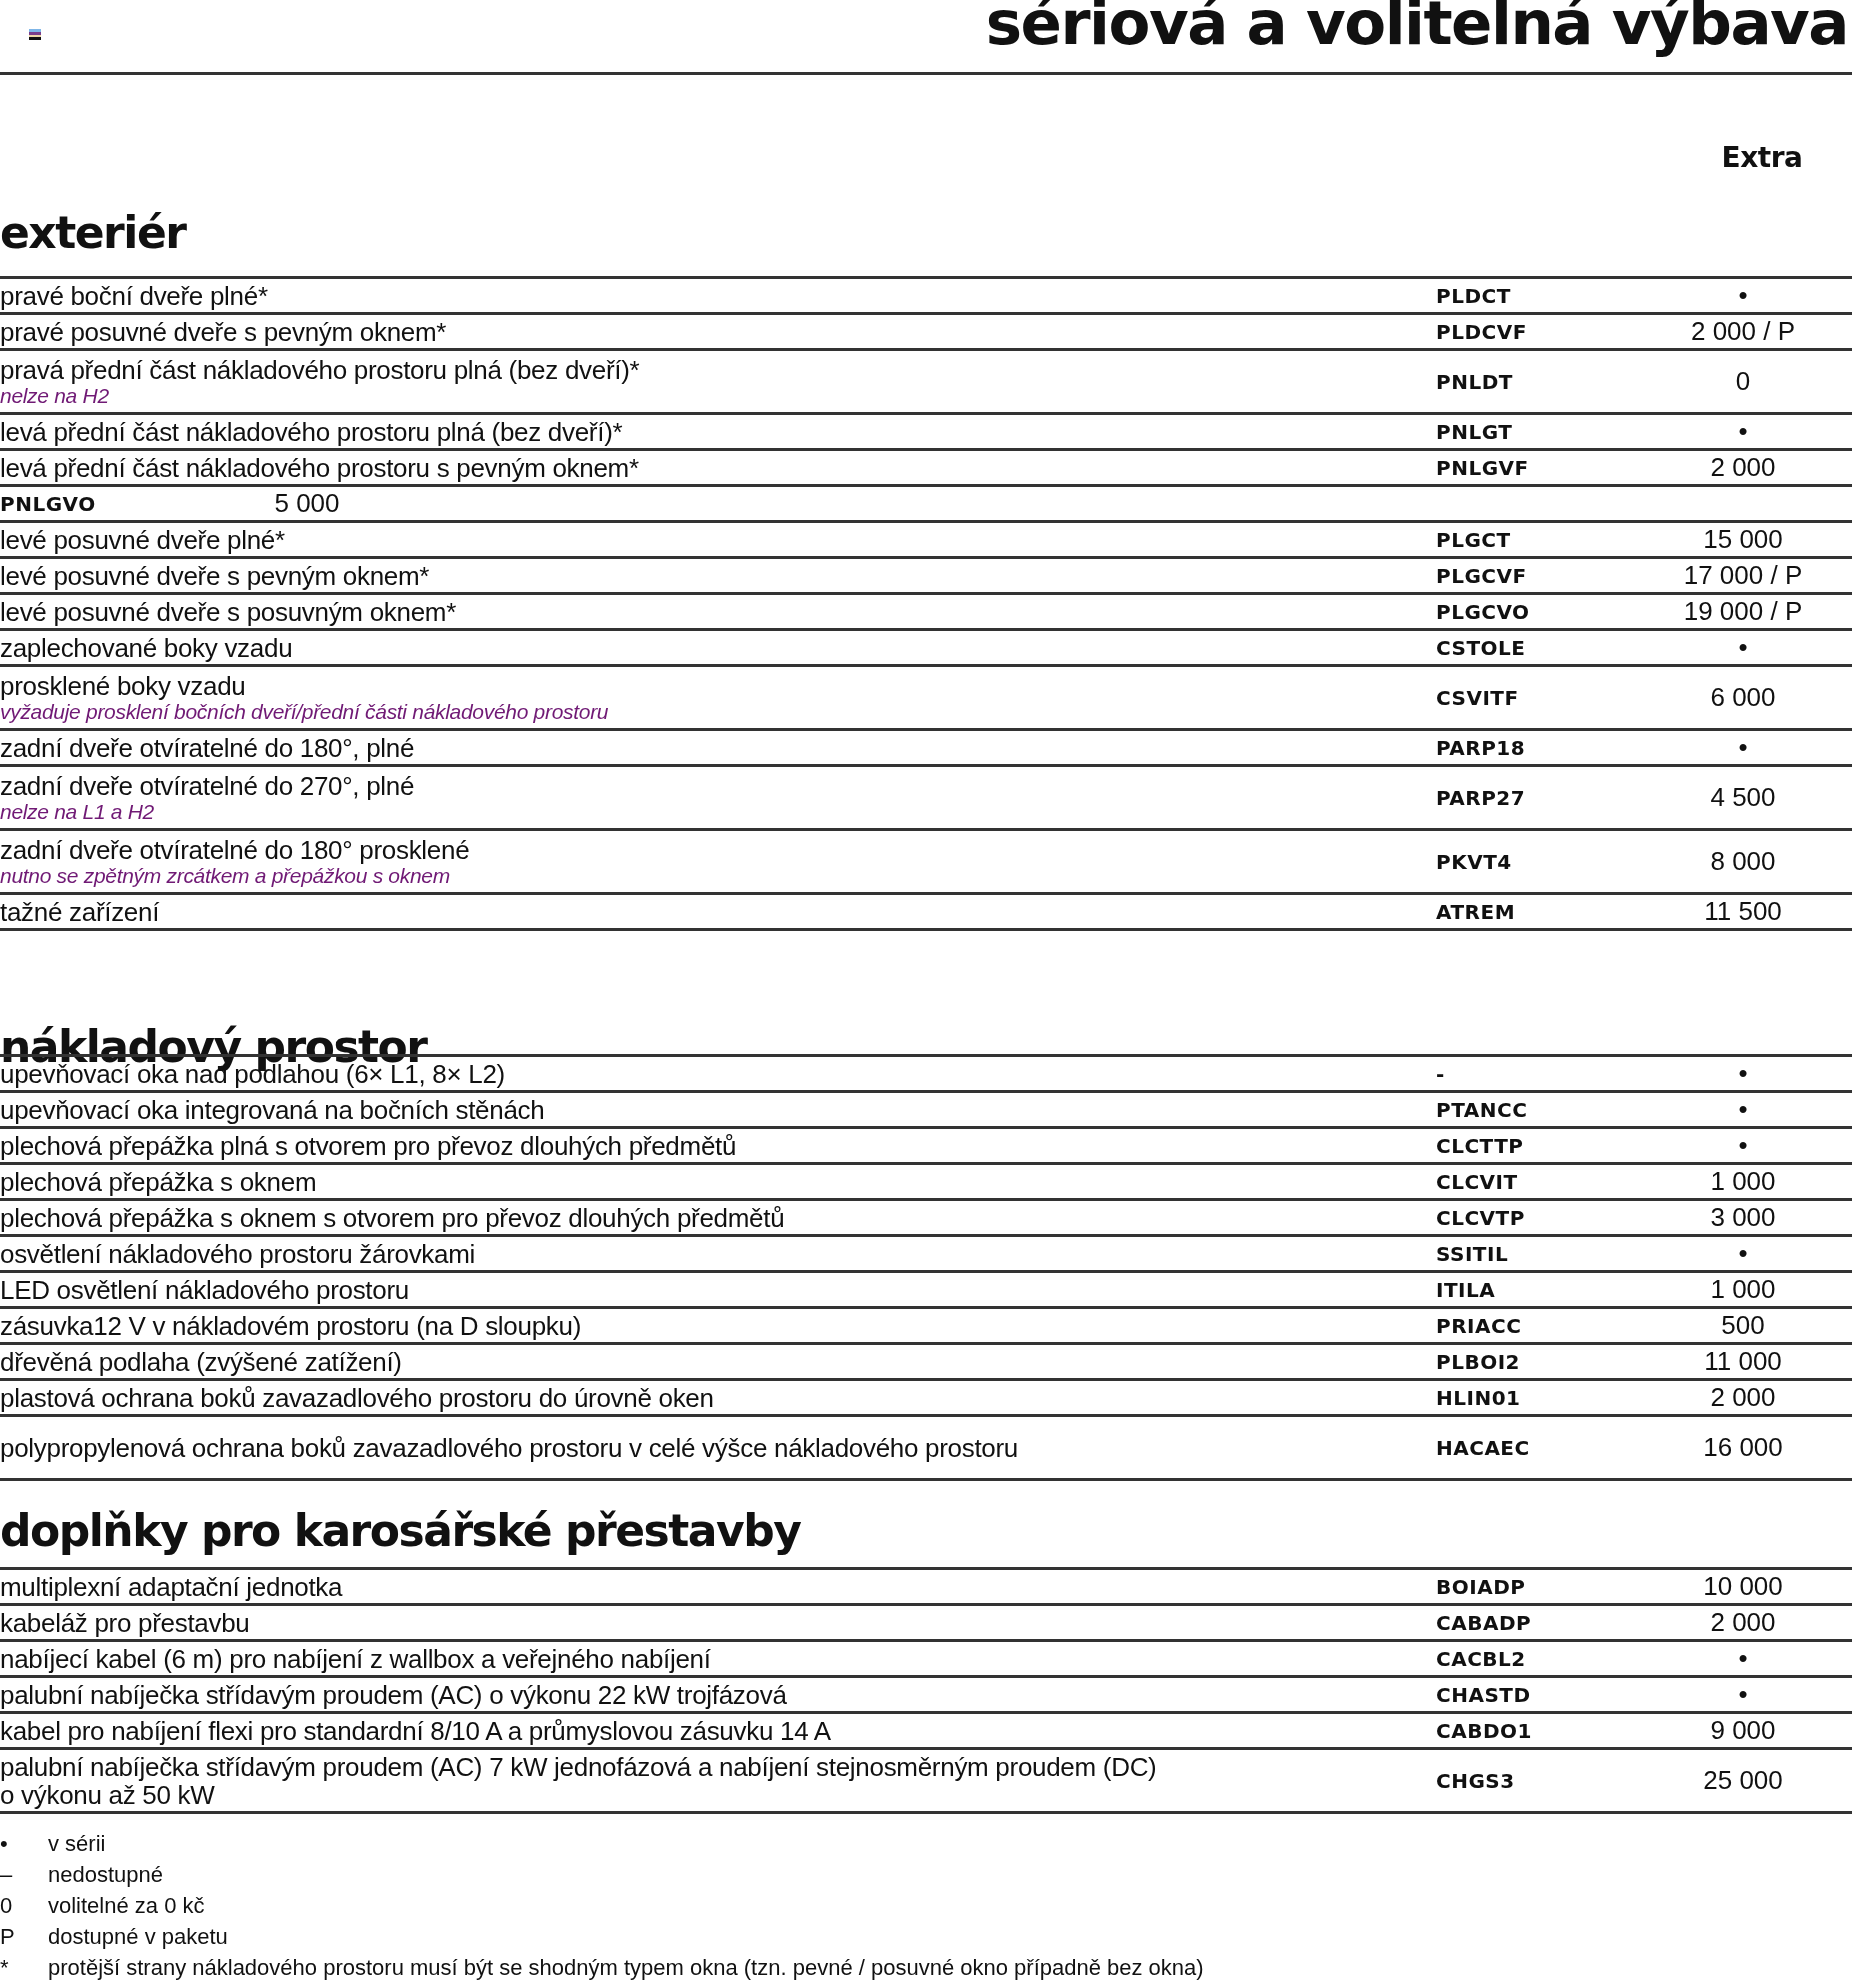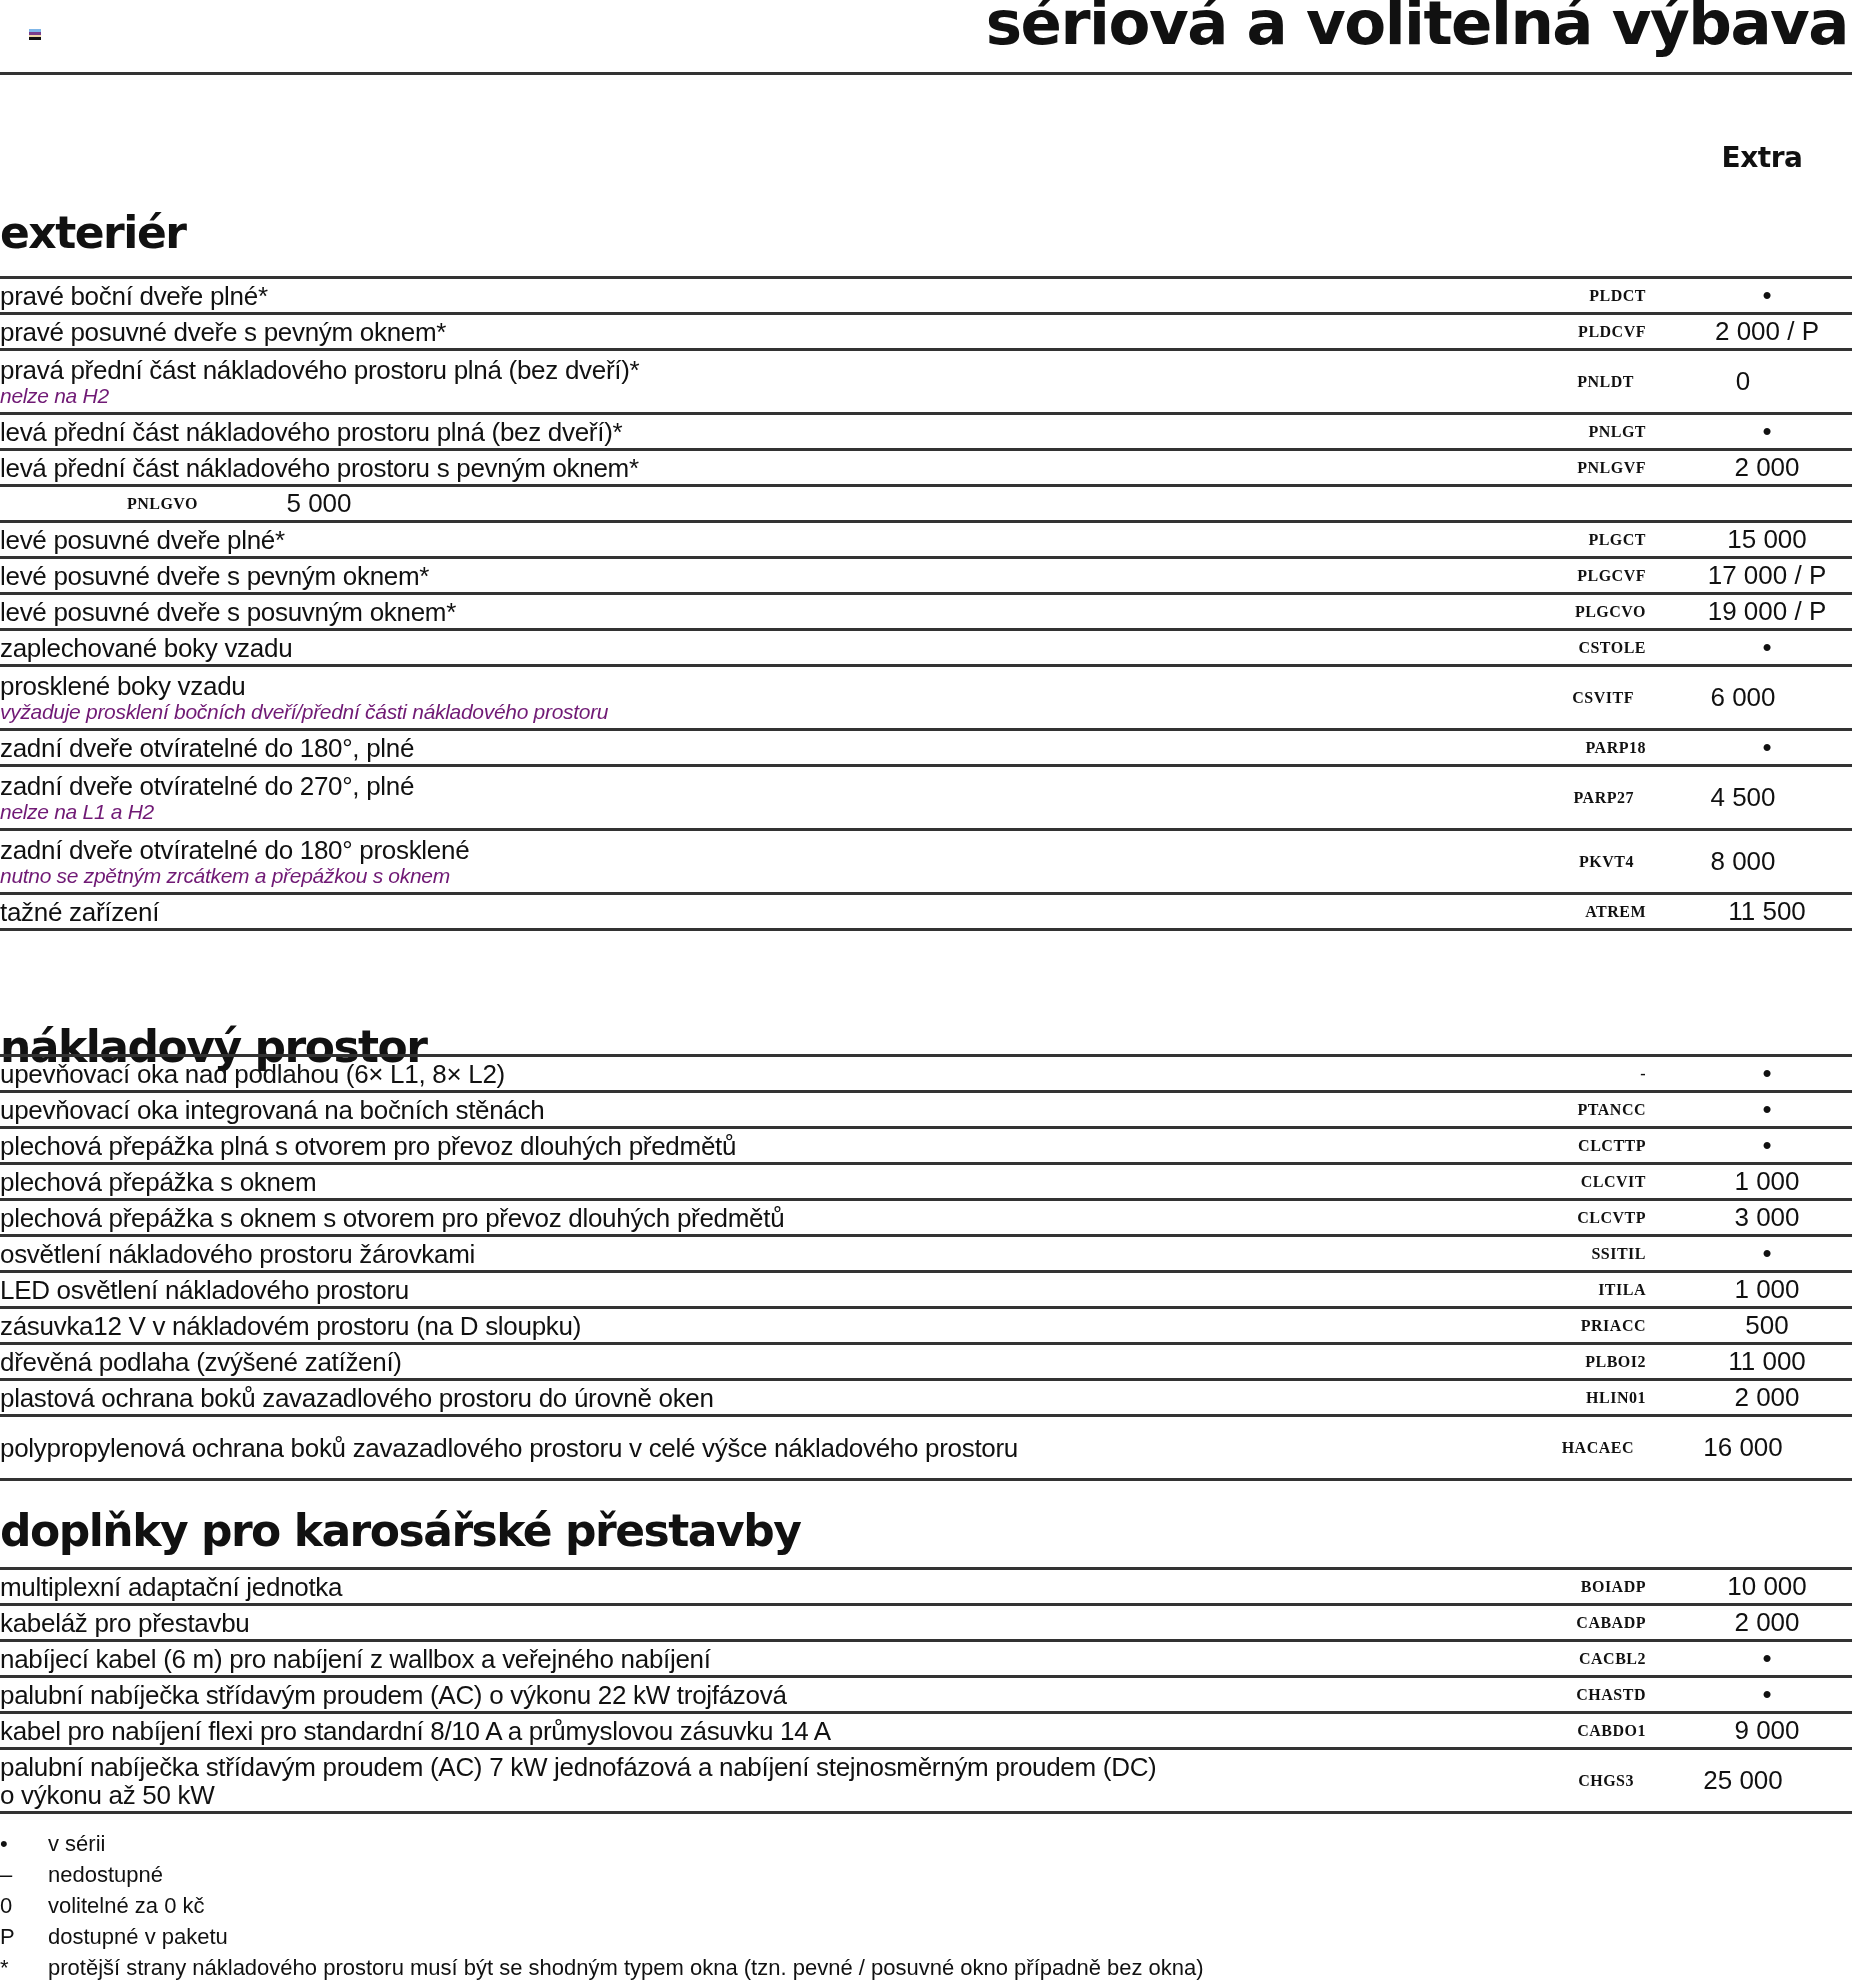--- a/index.html
+++ b/index.html
@@ -14,25 +14,25 @@
   .logo .s4 { position: absolute; left: 0; top: 8px; width: 12px; height: 3px; background: #111111; }
 
   .page-title { position: absolute; right: 4px; top: -14px; font-family: "DejaVu Sans", sans-serif; font-weight: bold; font-size: 61px; letter-spacing: -1.5px; white-space: nowrap; line-height: 1.2; }
 
   .col-header { position: absolute; left: 1683px; width: 158px; top: 141px; text-align: center; font-weight: bold; font-size: 28px; letter-spacing: -0.5px; }
 
   .section-title { position: absolute; left: 0; font-weight: bold; font-size: 44px; letter-spacing: -1.5px; line-height: 1.1; white-space: nowrap; }
 
   .table { position: absolute; left: 0; width: 1852px; border-top: 3px solid #333333; }
   .row { position: relative; width: 1852px; border-bottom: 3px solid #333333; display: flex; align-items: center; }
-  .row.single { height: 36px; gap: 12px; }
+  .row.single { height: 36px; }
   .row.double { height: 64px; }
   .desc { flex: 0 0 1436px; padding-left: 0; font-family: "Liberation Sans", sans-serif; font-size: 26px; line-height: 28px; letter-spacing: -0.3px; white-space: nowrap; }
   .desc .note { display: block; font-style: italic; font-size: 21px; line-height: 24px; color: #701a75; }
-  .code { flex: 0 0 198px; text-align: right; font-weight: bold; font-size: 16px; letter-spacing: 0.5px; font-family: Liberation Serif, serif; }
+  .code { flex: 0 0 198px; text-align: left; font-weight: bold; font-size: 20px; letter-spacing: 0.5px; }
   .price { flex: 0 0 158px; margin-left: 0; text-align: center; font-family: "Liberation Sans", sans-serif; font-size: 26px; position: relative; left: 30px; }
 
   .legend { position: absolute; left: 0; top: 1828px; font-family: "Liberation Sans", sans-serif; font-size: 22px; }
   .legend-item { display: flex; height: 31px; align-items: center; white-space: nowrap; }
   .legend-sym { width: 48px; }
 </style>
 </head>
 <body>
 
 <div class="topbar">

